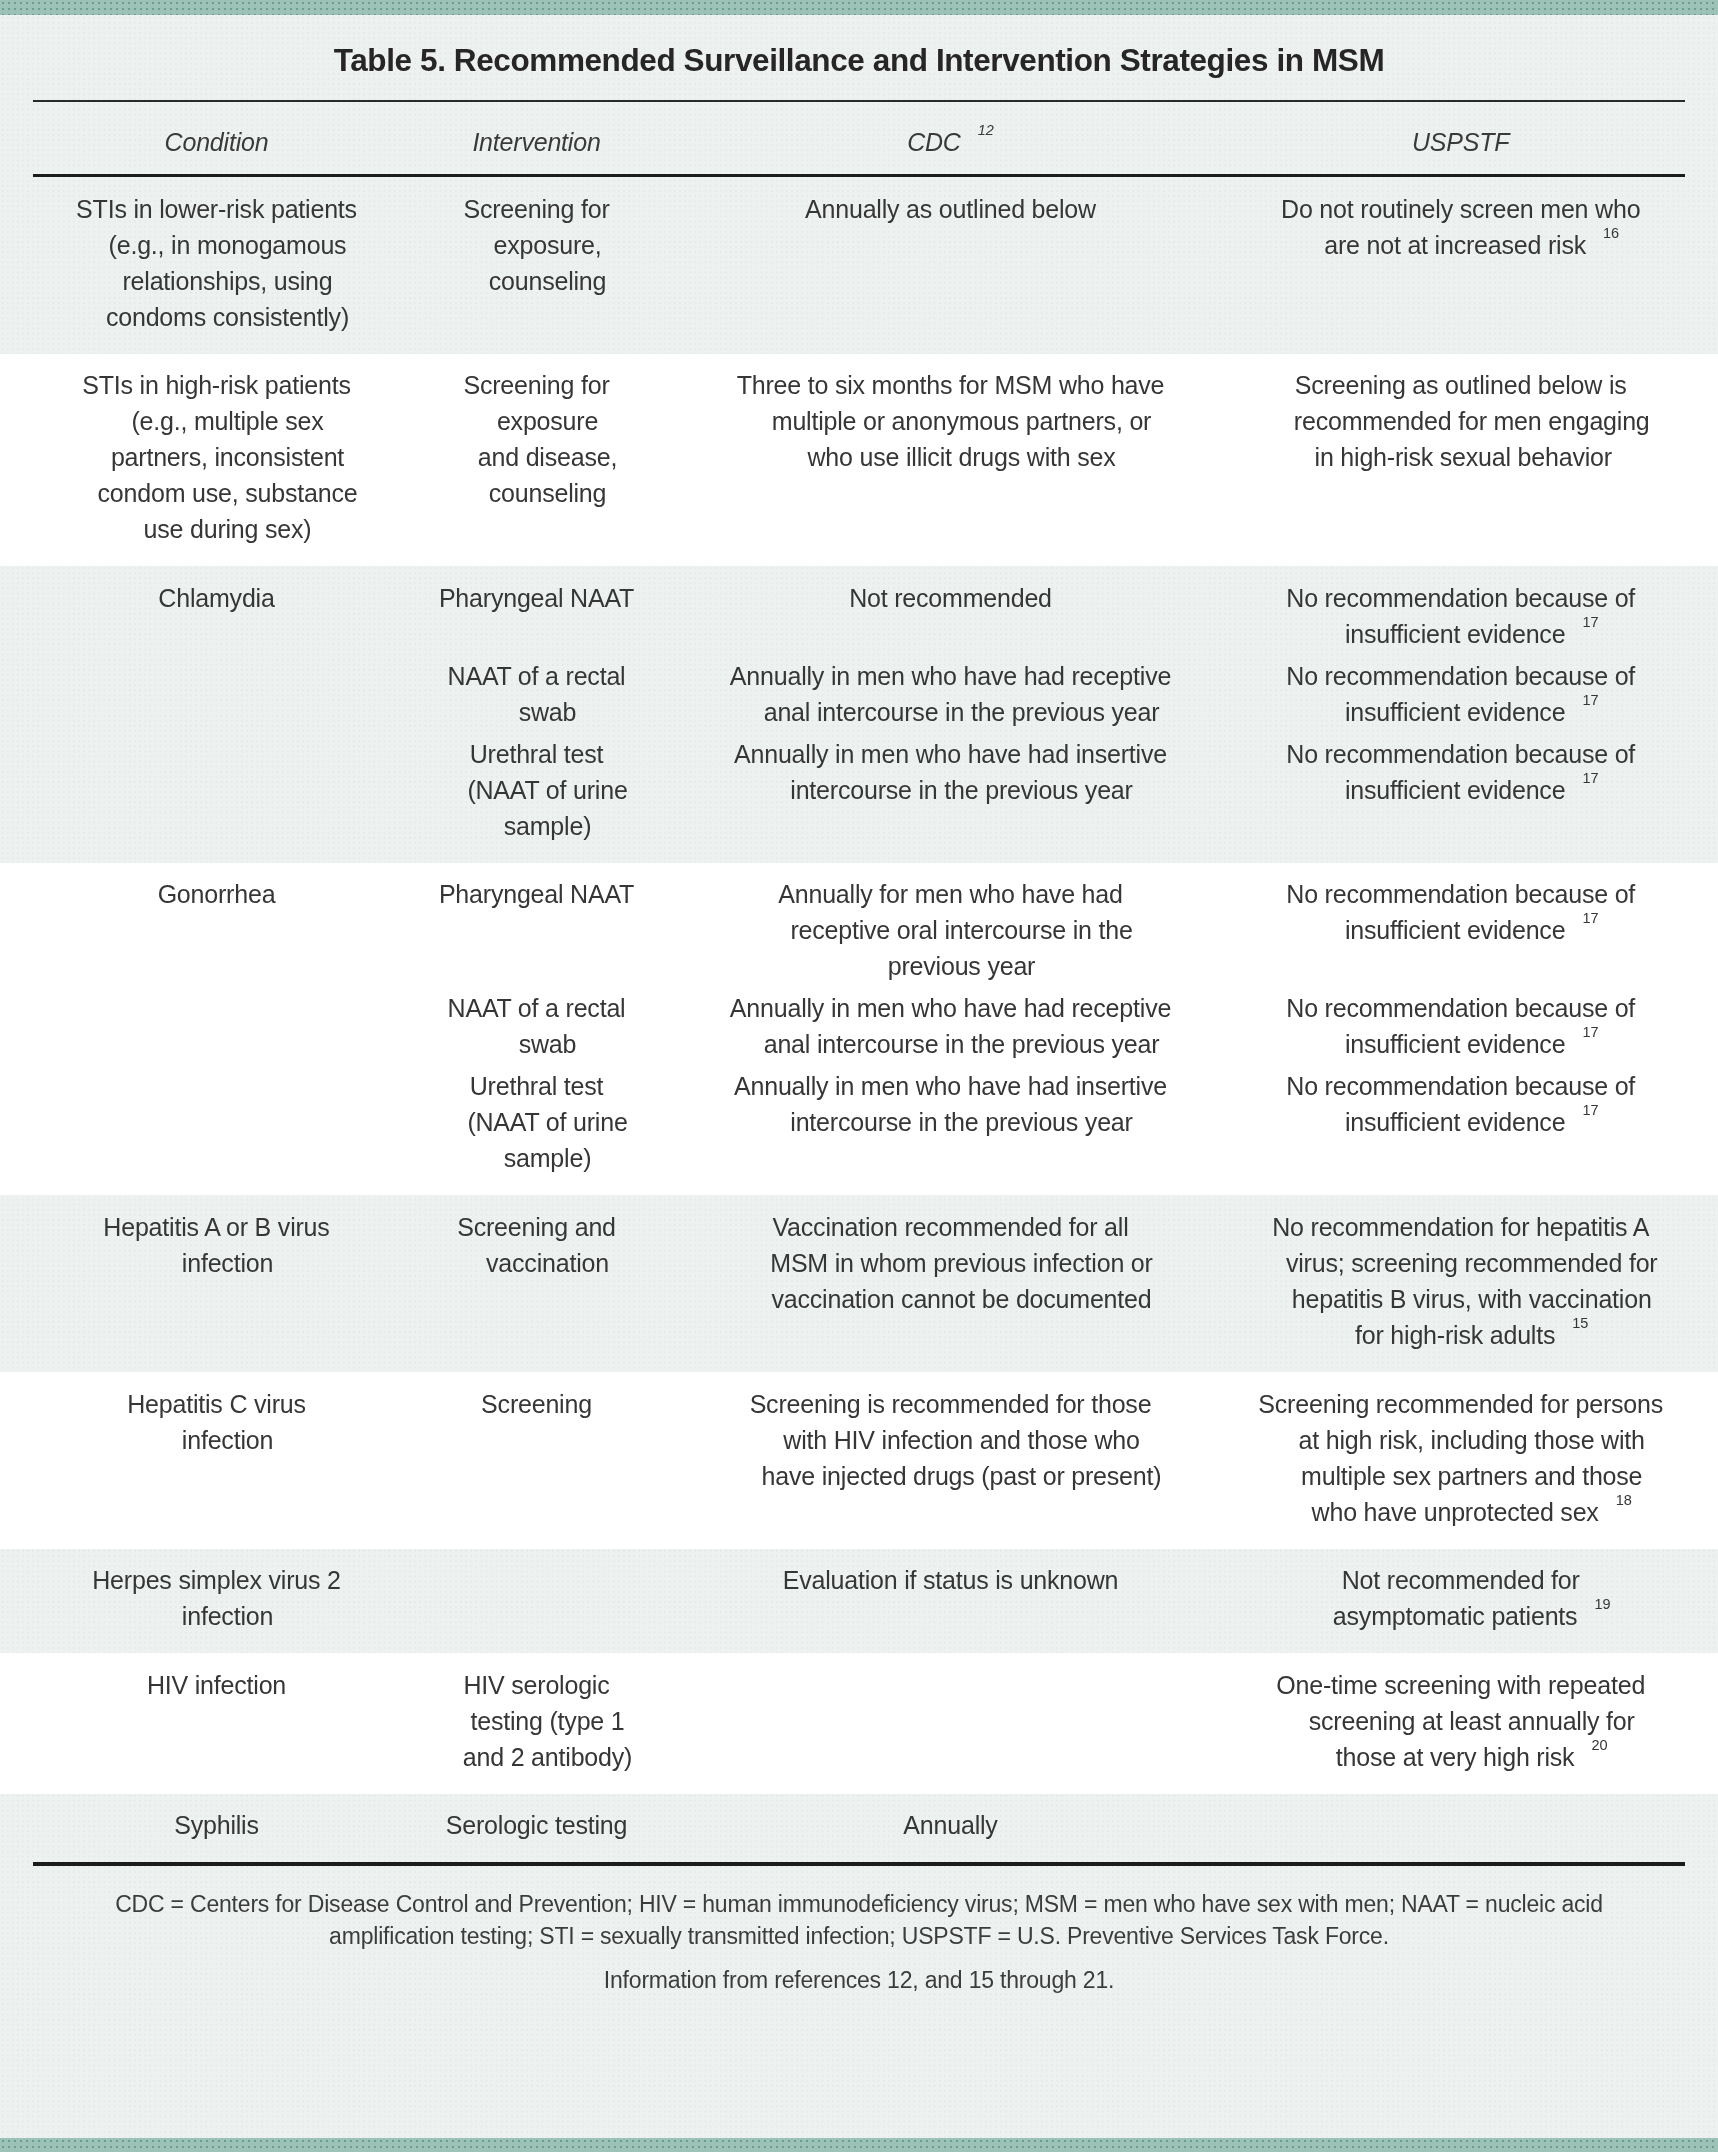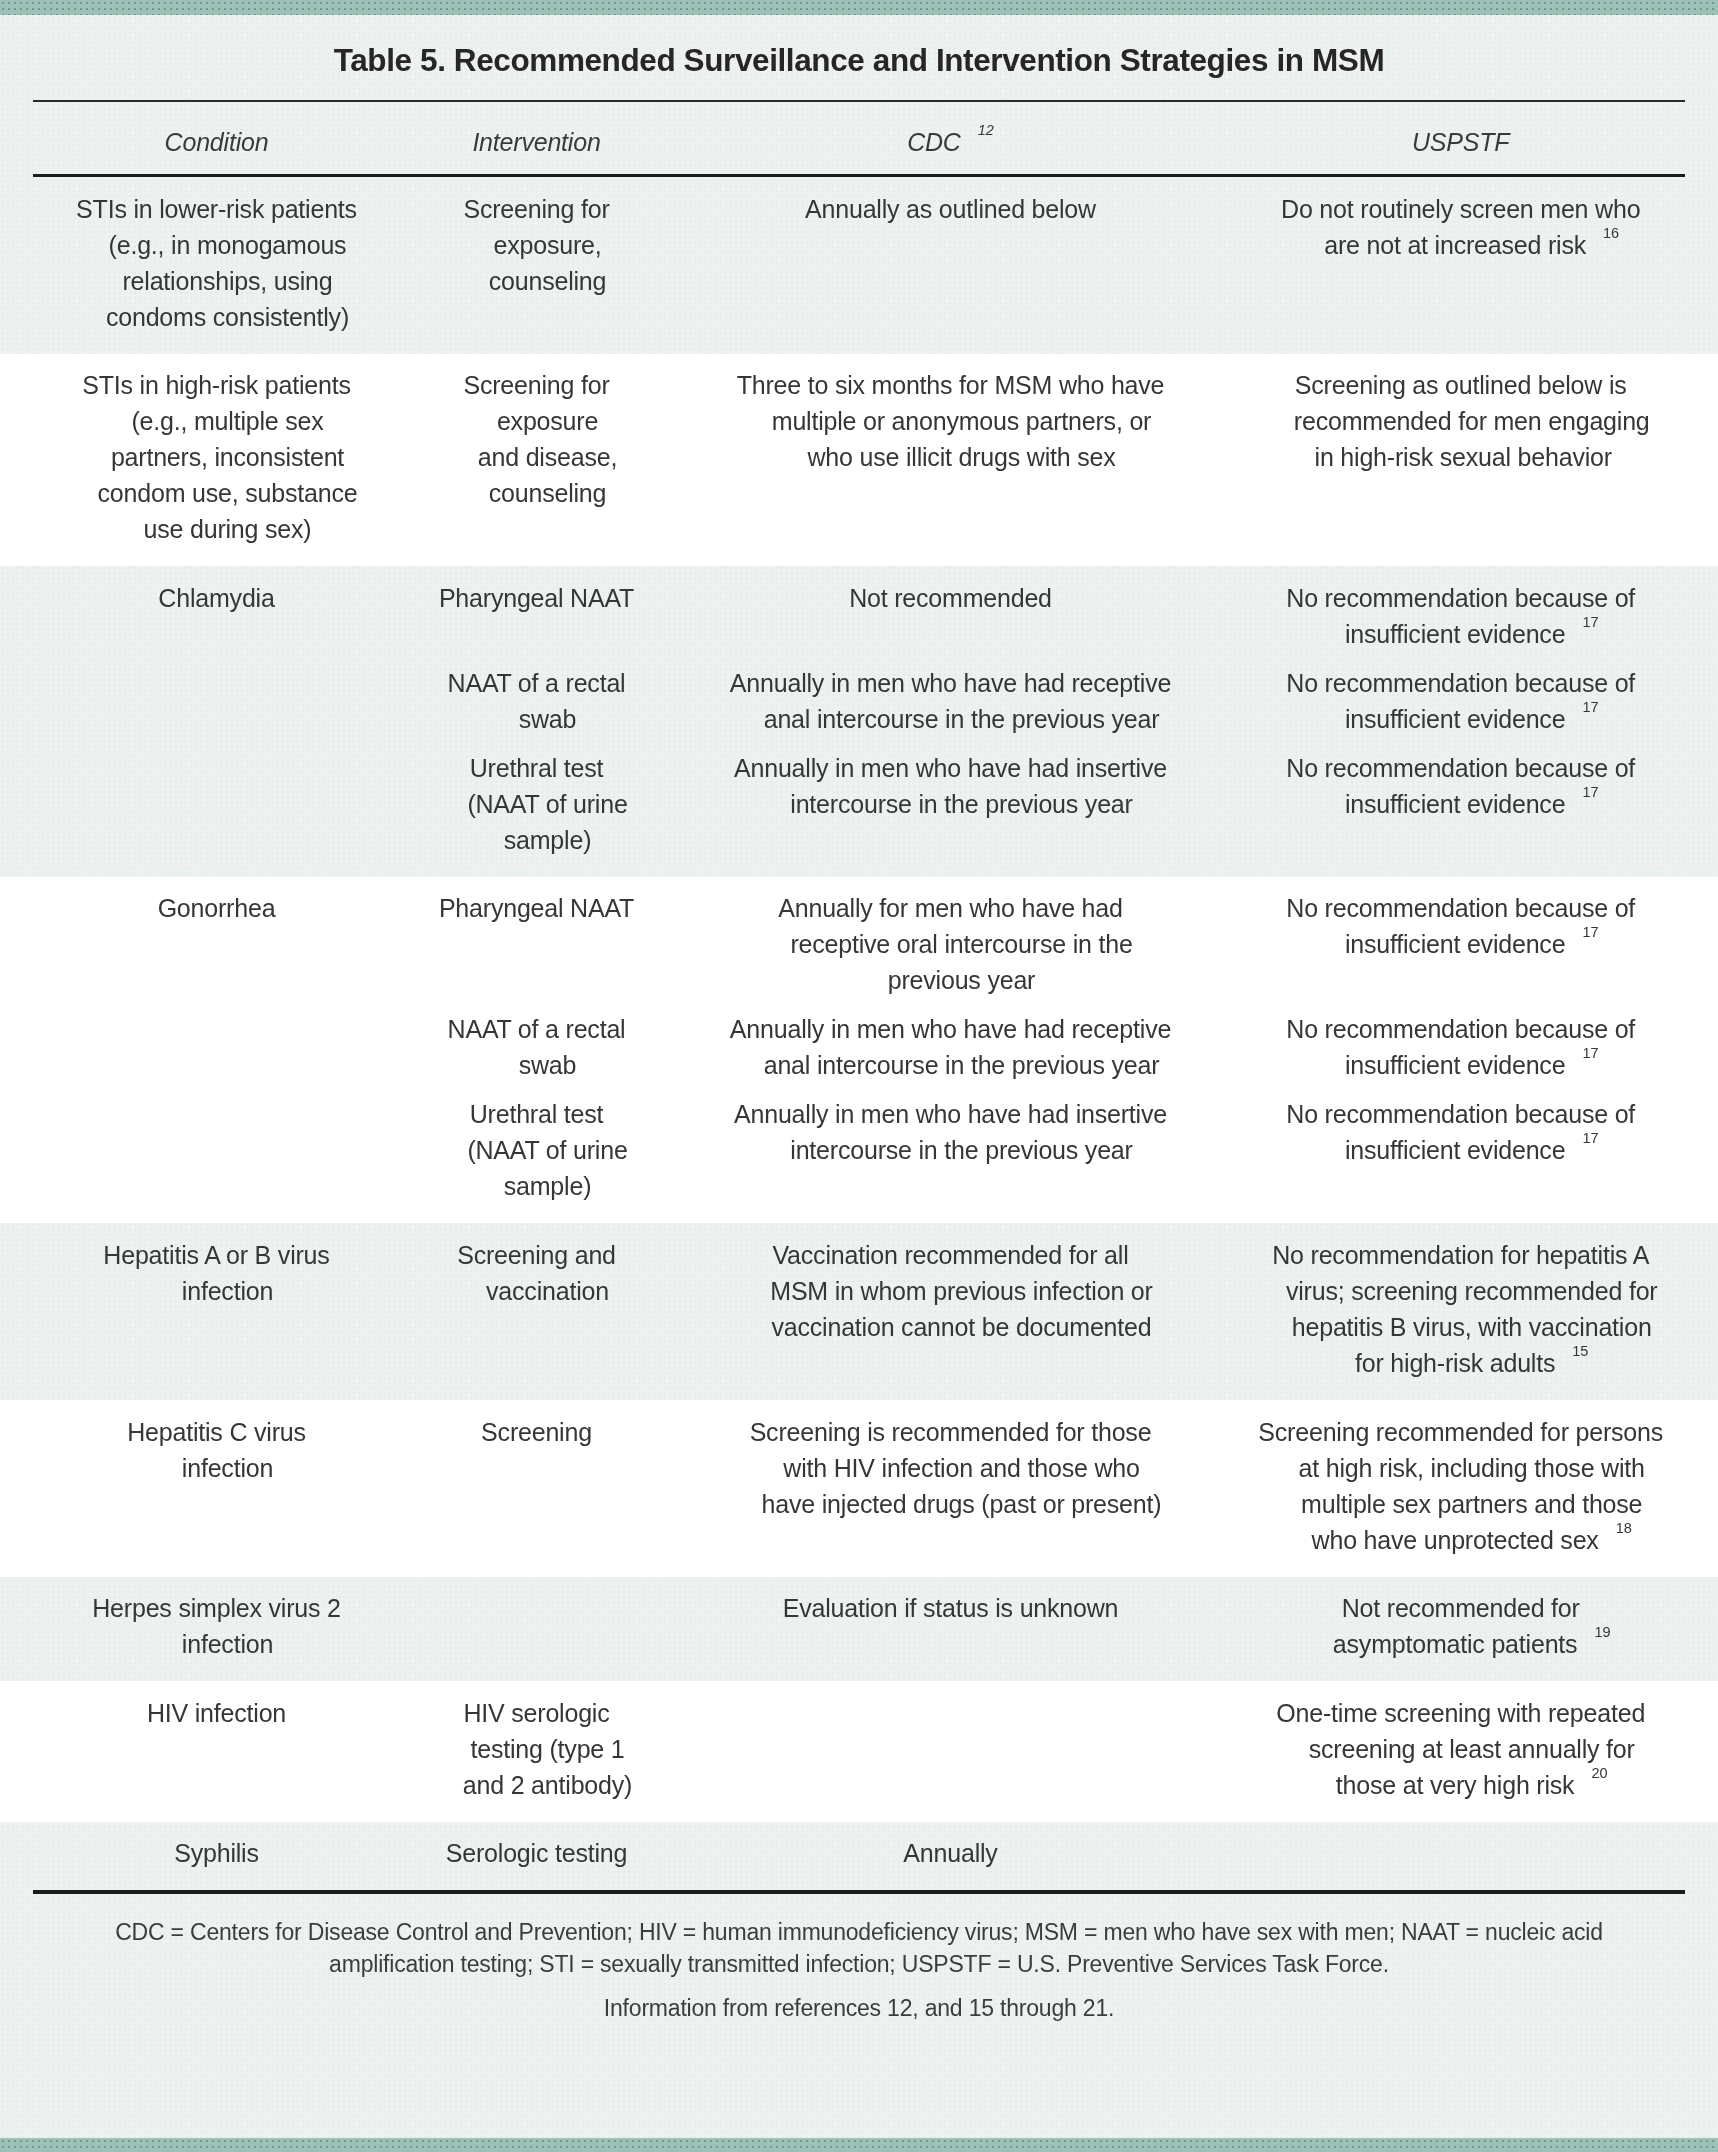--- a/index.html
+++ b/index.html
@@ -24,21 +24,21 @@
   .title-block{padding:25.6px 34px 20.4px 33px;}
   .title{
     font-size:31.5px;line-height:39px;font-weight:bold;color:#272525;letter-spacing:-0.4px;
   }
   .rule{height:1.7px;background:#2a2a2a;margin:0 34px 0 33px;}
   .rule.thick{height:3.4px;background:#1c1c1c;}
   .hdr-row,.group{
     display:grid;
     grid-template-columns:367px 273px 555px 1fr;
     padding:13.6px 25.6px 19px 33px;
-    row-gap:13px;
+    row-gap:6px;
     align-content:start;
   }
   .hdr-row{padding:22px 25.6px 13.6px 33px;}
   .hdr{font-style:italic;color:#3a3a3a;}
   .group.shade{
     background:transparent; 
   }
   .group.alt{
     background:#ffffff;
   }

